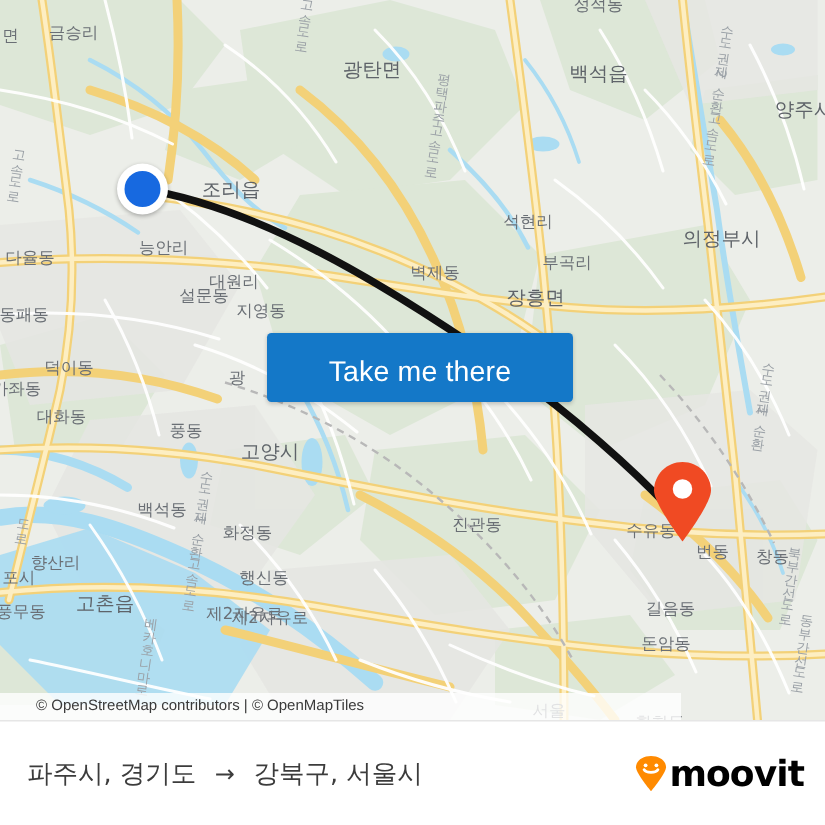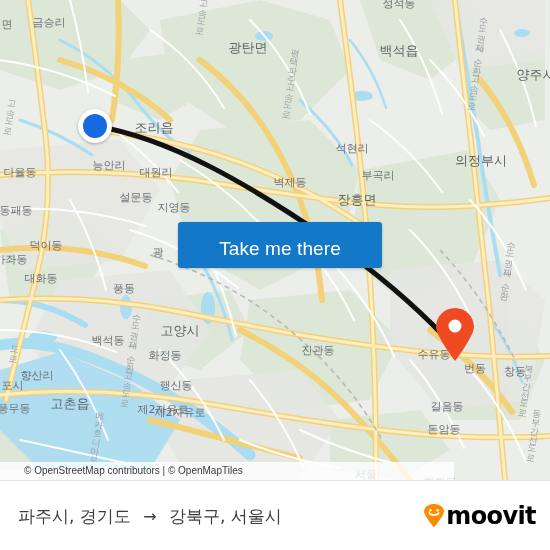--- a/index.html
+++ b/index.html
@@ -313,34 +313,34 @@
         <div class="maplabel city" style="left: 399px; top: 50px;">백석읍</div>
         <div class="maplabel city" style="left: 516px; top: 74px; margin-left: 20px;">양주시</div>
         <div class="maplabel" style="left: 399px; top: 3px;">성석동</div>
         <div class="maplabel road" style="left: 291px; top: 78px; writing-mode: vertical-rl; transform: translate(-50%, -50%) rotate(8deg);">평택파주고속도로</div>
         <div class="maplabel road" style="left: 478px; top: 58px; writing-mode: vertical-rl; transform: translate(-50%, -50%) rotate(8deg);">수도권제2순환고속도로</div>
         <div class="maplabel city" style="left: 154px; top: 127px;">조리읍</div>
         <div class="maplabel" style="left: 352px; top: 148px;">석현리</div>
         <div class="maplabel" style="left: 378px; top: 175px;">부곡리</div>
         <div class="maplabel city" style="left: 481px; top: 160px;">의정부시</div>
         <div class="maplabel" style="left: 109px; top: 165px;">능안리</div>
-        <div class="maplabel" style="left: 156px; top: 172px;">대원리</div>
+        <div class="maplabel" style="left: 156px; top: 188px;">대원리</div>
         <div class="maplabel" style="left: 290px; top: 182px;">벽제동</div>
         <div class="maplabel city" style="left: 357px; top: 199px;">장흥면</div>
         <div class="maplabel" style="left: 20px; top: 172px;">다율동</div>
         <div class="maplabel" style="left: 136px; top: 197px;">설문동</div>
         <div class="maplabel" style="left: 174px; top: 207px;">지영동</div>
         <div class="maplabel" style="left: 16px; top: 210px;">동패동</div>
         <div class="maplabel" style="left: 46px; top: 245px;">덕이동</div>
         <div class="maplabel" style="left: 11px; top: 259px;">가좌동</div>
         <div class="maplabel" style="left: 41px; top: 278px;">대화동</div>
         <div class="maplabel" style="left: 158px; top: 252px;">광</div>
         <div class="maplabel road" style="left: 508px; top: 265px; writing-mode: vertical-rl; transform: translate(-50%, -50%) rotate(8deg);">수도권제1순환</div>
         <div class="maplabel" style="left: 124px; top: 288px; font-family: Liberation Serif, serif;">풍동</div>
-        <div class="maplabel city" style="left: 180px; top: 302px; margin-top: 28px;">고양시</div>
+        <div class="maplabel city" style="left: 180px; top: 302px;">고양시</div>
         <div class="maplabel" style="left: 318px; top: 350px;">진관동</div>
         <div class="maplabel" style="left: 515px; top: 335px; margin-top: 36px;">창동</div>
         <div class="maplabel" style="left: 434px; top: 354px;">수유동</div>
         <div class="maplabel" style="left: 475px; top: 368px;">번동</div>
         <div class="maplabel" style="left: 108px; top: 340px;">백석동</div>
         <div class="maplabel" style="left: 165px; top: 355px;">화정동</div>
         <div class="maplabel" style="left: 37px; top: 375px;">향산리</div>
         <div class="maplabel" style="left: 7px; top: 385px;">김포시</div>
         <div class="maplabel" style="left: 176px; top: 385px;">행신동</div>
         <div class="maplabel road" style="left: 526px; top: 385px; writing-mode: vertical-rl; transform: translate(-50%, -50%) rotate(8deg);">북부간선도로</div>

